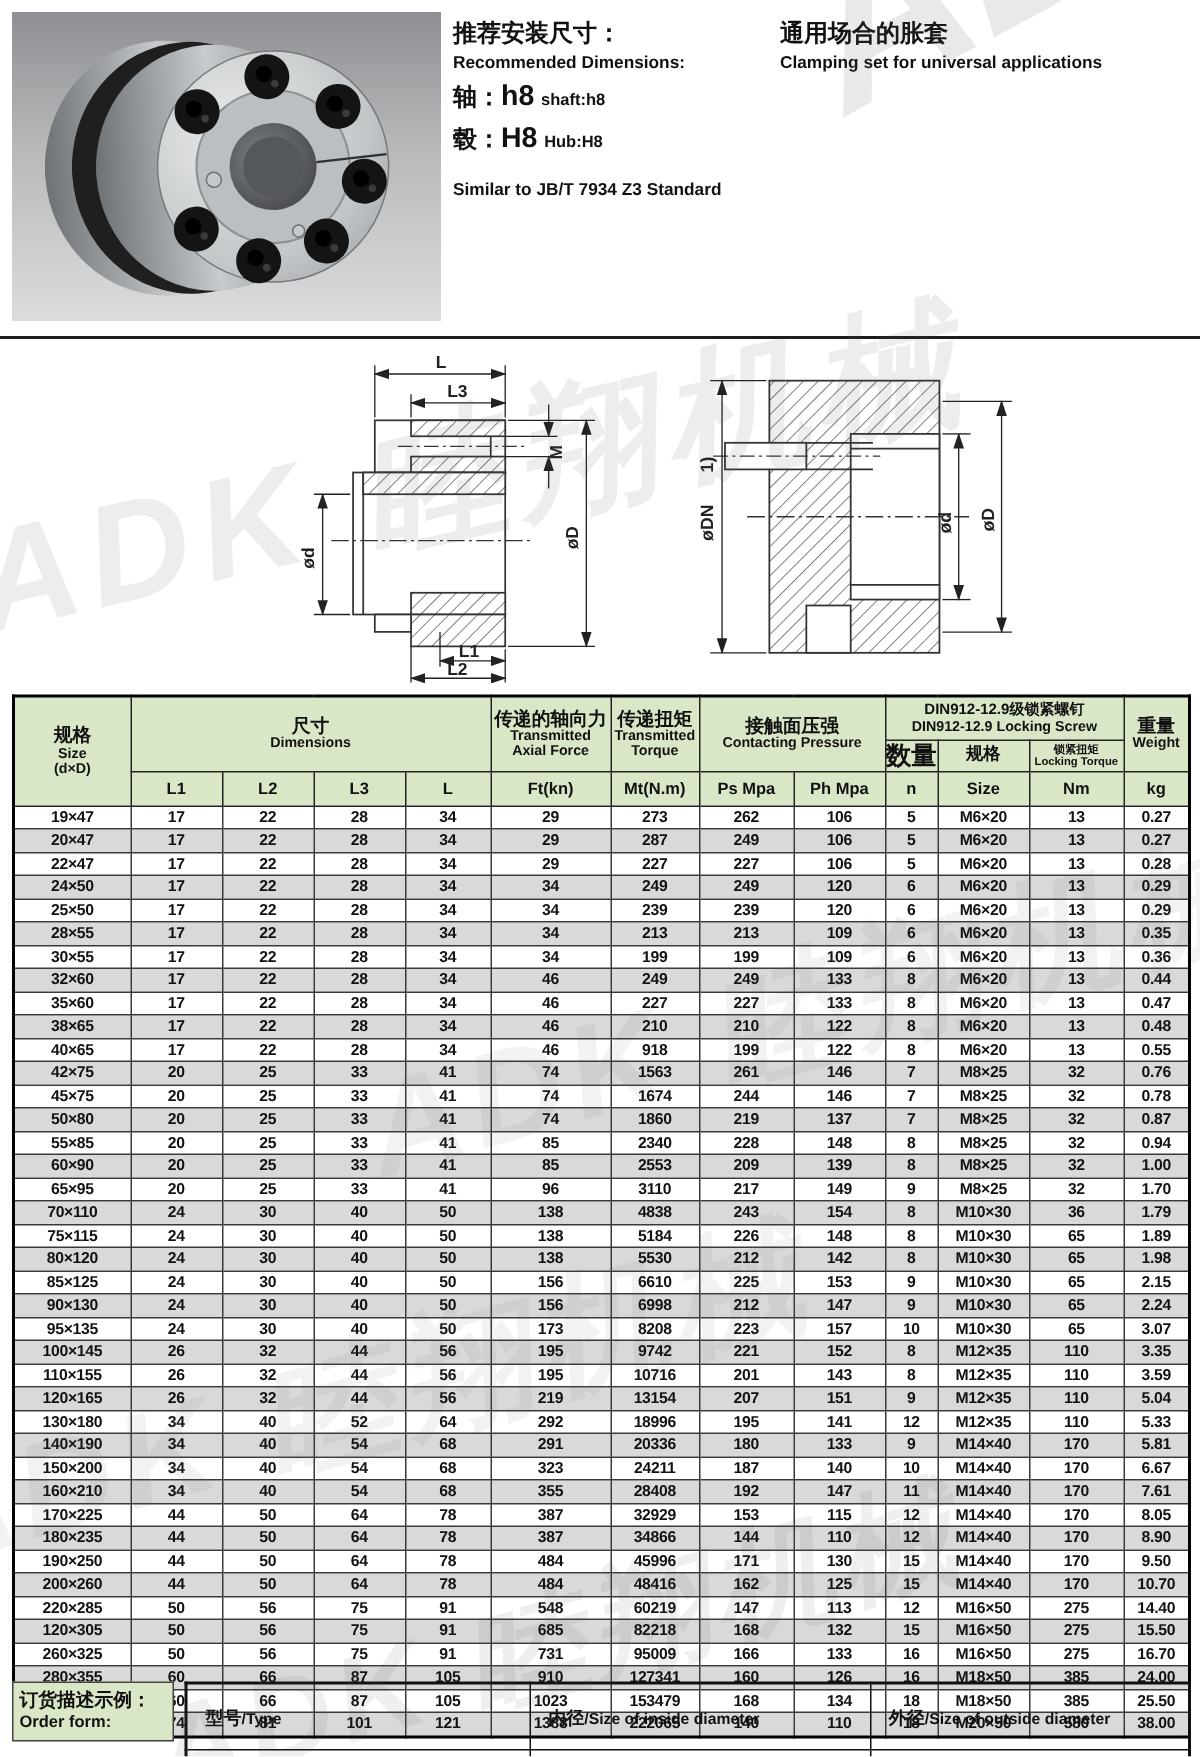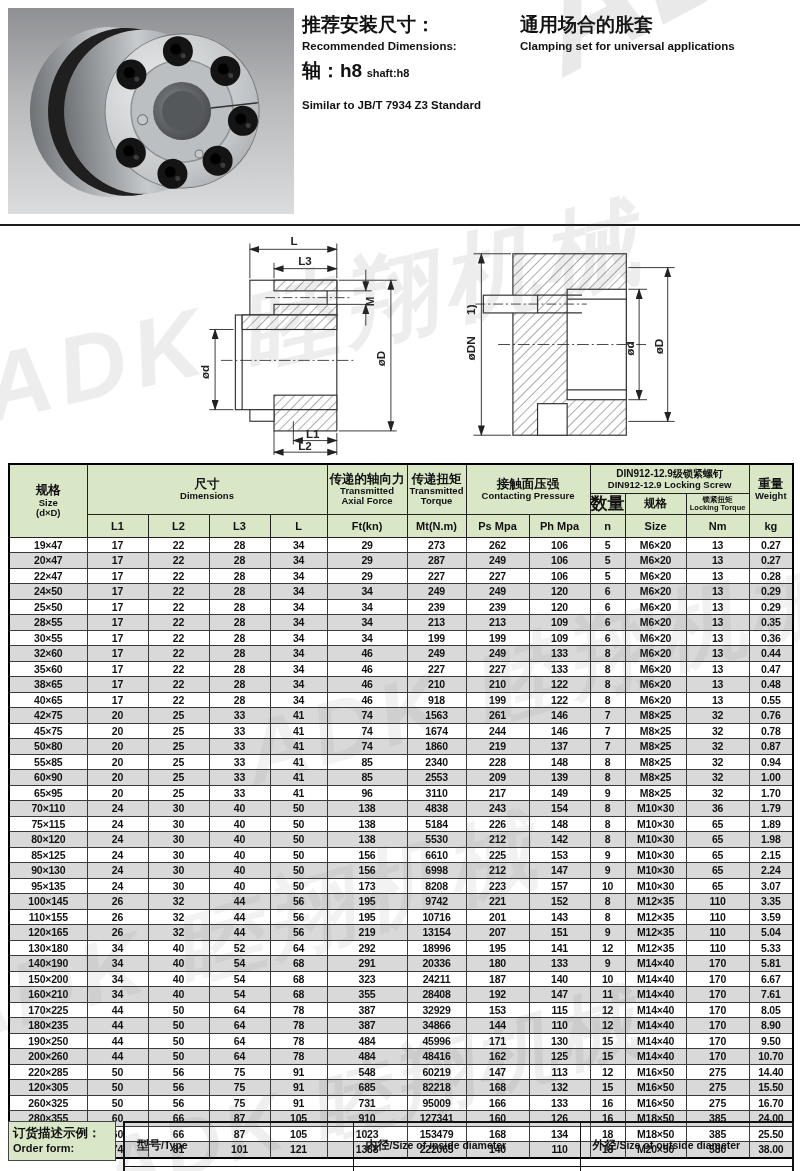--- a/index.html
+++ b/index.html
@@ -5,21 +5,21 @@
   html,body{margin:0;padding:0;background:#fff;}
   .page{position:relative;width:800px;height:1171px;background:#fff;overflow:hidden;
         font-family:"Liberation Sans",sans-serif;color:#111;}
   
   .wm{position:absolute;font-weight:bold;font-style:italic;color:#555;
       white-space:nowrap;pointer-events:none;z-index:5;transform-origin:left top;}
   
   .photo{position:absolute;left:8px;top:8px;width:286px;height:206px;z-index:1;}
   
   .intro{position:absolute;z-index:1;}
-  .cn-t{font-size:19px;font-weight:bold;line-height:1.35;}
+  .cn-t{font-size:16px;font-weight:bold;line-height:1.35;}
   .en-t{font-size:11.5px;font-weight:600;line-height:1.4;}
   .big-val{font-size:19px;font-weight:bold;}
   .small-en{font-size:11px;font-weight:600;}
   .gap{height:14px;}
   
   .divider{position:absolute;left:0;top:224px;width:800px;height:2px;background:#1c1c1c;z-index:1;}
   
   .draw{position:absolute;z-index:1;}
   .dimtext{font-family:"Liberation Sans",sans-serif;font-size:12px;font-weight:bold;fill:#222;}
   
@@ -134,20 +134,24 @@
     </svg>
   </div>
 
   <div class="intro" style="left:302px;top:12px;">
     <div class="cn-t">推荐安装尺寸：</div>
     <div class="en-t">Recommended Dimensions:</div>
     <div style="margin-top:4px;">
       <span class="cn-t">轴：</span><span class="big-val">h8</span>
       <span class="small-en">shaft:h8</span>
     </div>
+    <div style="margin-top:6px;">
+      <span class="cn-t">毂：</span><span class="big-val">H8</span>
+      <span class="small-en">Hub:H8</span>
+    </div>
     <div class="gap"></div>
     <div class="en-t">Similar to JB/T 7934 Z3 Standard</div>
   </div>
 
   <div class="intro" style="left:520px;top:12px;width:272px;">
     <div class="cn-t">通用场合的胀套</div>
     <div class="en-t">Clamping set for universal applications</div>
   </div>
 
   <div class="divider"></div>

